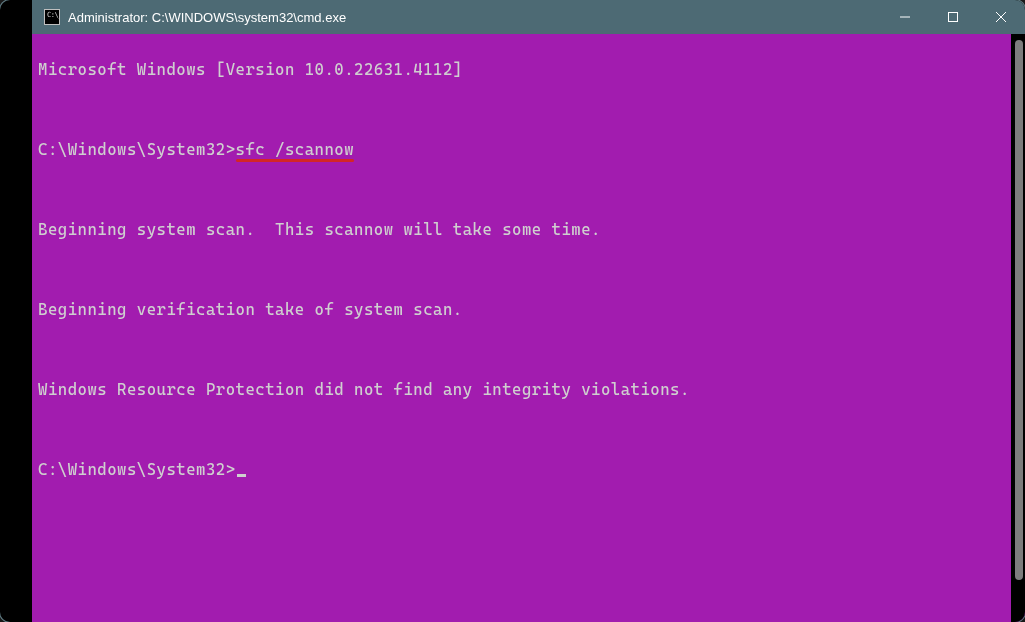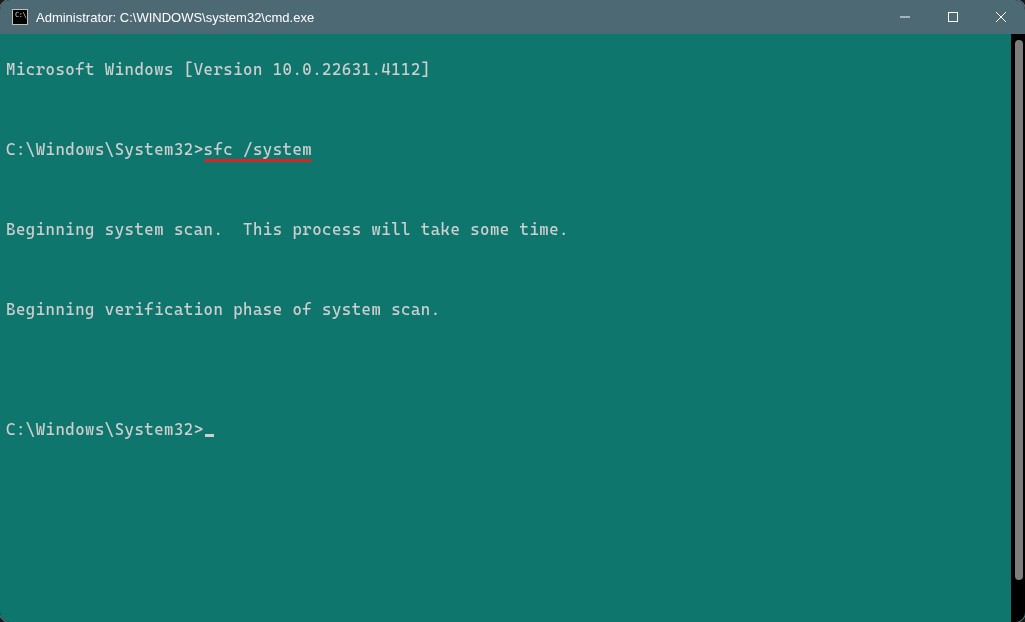--- a/index.html
+++ b/index.html
@@ -14,20 +14,21 @@
   .window {
     box-sizing: border-box;
     width: 1025px;
     height: 622px;
     background: #000;
     border-radius: 10px;
     box-shadow: 0 0 0 1px #5f7a82, 0 4px 20px rgba(0,0,0,.5);
     display: flex;
     flex-direction: column;
     overflow: hidden;
+    padding-left: 32px;
   }
   .titlebar {
     height: 34px;
     background: #4d6a74;
     display: flex;
     align-items: center;
     color: #ffffff;
     font-family: "Segoe UI", Arial, sans-serif;
     font-size: 13px;
     user-select: none;
@@ -63,21 +64,21 @@
     height: 34px;
     display: flex;
     align-items: center;
     justify-content: center;
     color: #ffffff;
   }
   .winbtn svg { display:block; }
   .client {
     flex: 1 1 auto;
     display: flex;
-    background: #0f766e;
+    background: #a21caf;
     position: relative;
   }
   .terminal {
     flex: 1 1 auto;
     padding: 6px 4px 4px 6px;
     color: #cfcfcf;
     font-size: 16px;
     line-height: 20px;
     white-space: pre;
     letter-spacing: 0.5px;
@@ -143,26 +144,27 @@
     <div class="winbtn">
       <svg width="12" height="12" viewBox="0 0 12 12">
           <path d="M1 1 L11 11 M11 1 L1 11" stroke="#fff" stroke-width="1"></path>
         </svg>
     </div>
   </div>
   <div class="client">
     <div class="terminal">
 <span class="line">Microsoft Windows [Version 10.0.22631.4112]</span>
 <span class="line"></span>
-<span class="line"><span>C:\Windows\System32&gt;</span><span class="underline">sfc /system</span></span>
+<span class="line"><span>C:\Windows\System32&gt;</span><span class="underline">sfc /scannow</span></span>
 <span class="line"></span>
-<span class="line">Beginning system scan.  This process will take some time.</span>
+<span class="line">Beginning system scan.  This scannow will take some time.</span>
 <span class="line"></span>
-<span class="line">Beginning verification phase of system scan.</span>
+<span class="line">Beginning verification take of system scan.</span>
 <span class="line"></span>
+<span class="line">Windows Resource Protection did not find any integrity violations.</span>
 <span class="line"></span>
 <span class="line"><span>C:\Windows\System32&gt;</span><span class="cursor"></span></span>
     </div>
     <div class="scrolltrack">
       <div class="scrollthumb"></div>
     </div>
   </div>
 </div>
 
 </body></html>

